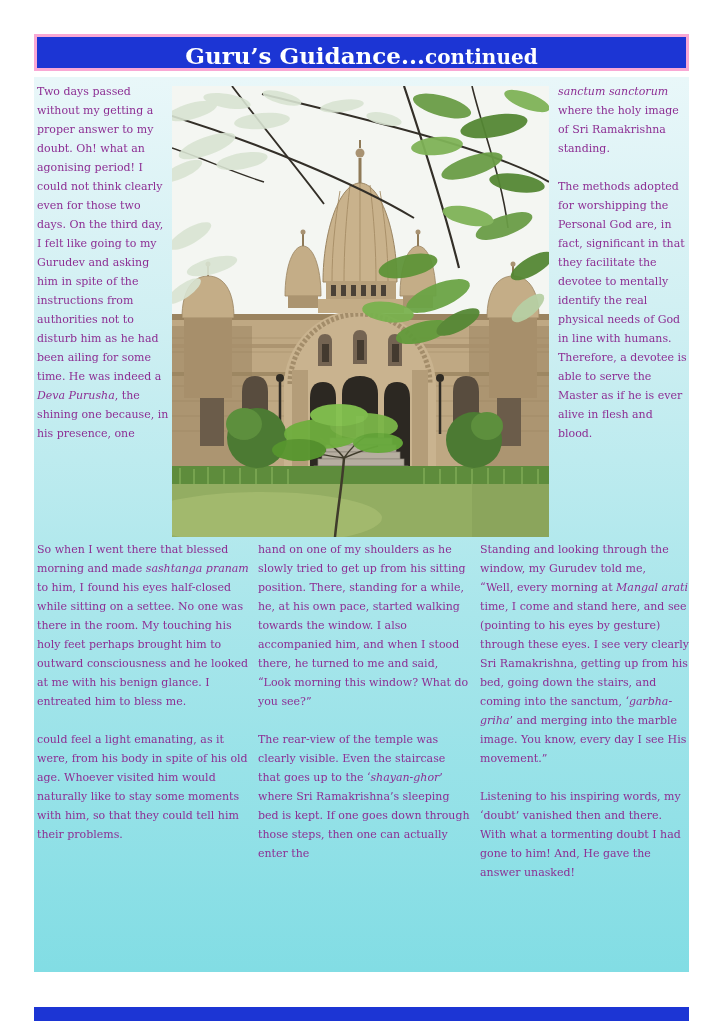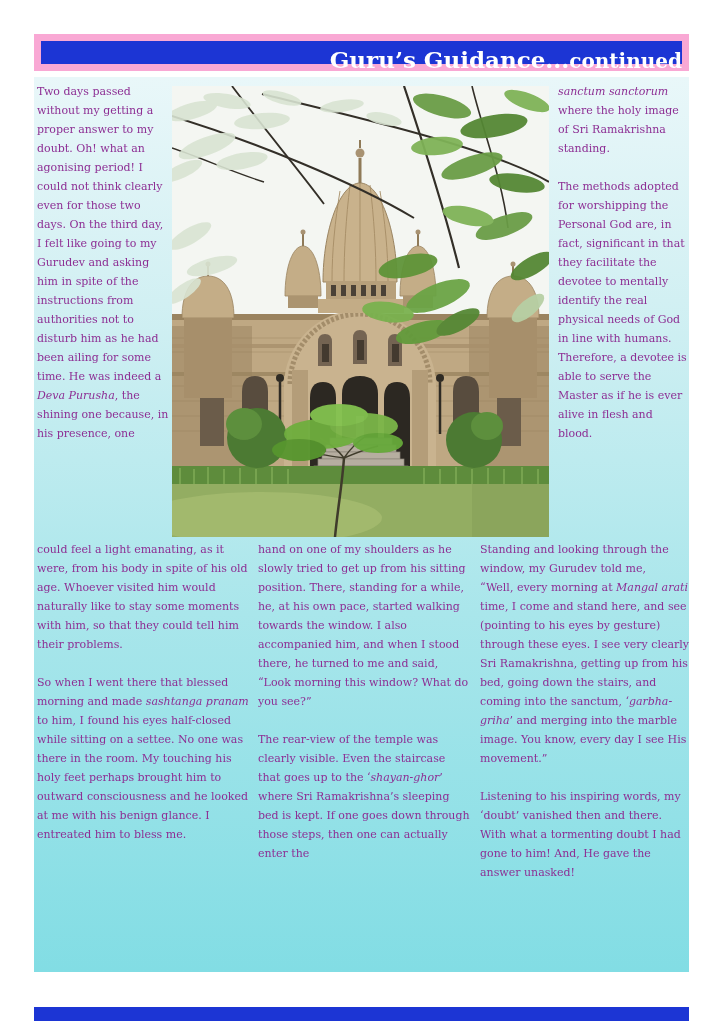--- a/index.html
+++ b/index.html
@@ -1,20 +1,20 @@
 <!DOCTYPE html>
 <html><head>
 <meta charset="utf-8">
 <style>
   html,body{margin:0;padding:0;background:#ffffff;}
   #canvas{position:relative;width:723px;height:1023px;background:#ffffff;overflow:hidden;
           font-family:"DejaVu Serif","Liberation Serif",serif;}
   .banner{position:absolute;left:34px;top:34px;width:655px;height:37px;background:#1c35d4;
-          border:7px solid #f9a8d4;box-sizing:border-box;display:flex;align-items:baseline;
-          justify-content:flex-end;color:#ffffff;font-weight:bold;padding-top:4px;}
+          border:3px solid #f9a8d4;box-sizing:border-box;display:flex;align-items:baseline;
+          justify-content:center;color:#ffffff;font-weight:bold;padding-top:4px;}
   .banner .main{font-size:23px;line-height:30px;}
   .banner .suffix{font-size:20px;line-height:30px;}
   .panel{position:absolute;left:34px;top:77px;width:655px;height:895px;
          background:linear-gradient(180deg,#e9f7f9 0%,#d2f0f3 25%,#a9e6eb 60%,#82dde4 100%);}
   .footer{position:absolute;left:34px;top:1007px;width:655px;height:14px;background:#1c35d4;}
   .col{position:absolute;color:#8d2f94;font-size:11px;line-height:19px;text-align:left;}
   .col p{margin:0 0 19px 0;}
   .col p:last-child{margin-bottom:0;}
   .col em{}
   #col1-top{left:37px;top:82px;width:132px;}
@@ -231,22 +231,22 @@
         <ellipse cx="286" cy="236" rx="24" ry="9" fill="#558734" transform="rotate(-28 286 236)"></ellipse>
         <ellipse cx="356" cy="222" rx="20" ry="8" fill="#b7cfa4" transform="rotate(-40 356 222)"></ellipse>
       </g>
     </svg>
   </div>
 
   <div class="col" id="col1-top">
       <p><span>Two days passed without my getting a proper answer to my doubt. Oh! what an agonising period! I could not think clearly even for those two days. On the third day, I felt like going to my Gurudev and asking him in spite of the instructions from authorities not to disturb him as he had been ailing for some time. He was indeed a </span><em>Deva Purusha</em><span>, the shining one because, in his presence, one</span></p>
     </div>
   <div class="col" id="col1-bottom">
+      <p><span>So when I went there that blessed morning and made </span><em>sashtanga pranam</em><span> to him, I found his eyes half-closed while sitting on a settee. No one was there in the room. My touching his holy feet perhaps brought him to outward consciousness and he looked at me with his benign glance. I entreated him to bless me.</span></p>
       <p><span>could feel a light emanating, as it were, from his body in spite of his old age. Whoever visited him would naturally like to stay some moments with him, so that they could tell him their problems.</span></p>
-      <p><span>So when I went there that blessed morning and made </span><em>sashtanga pranam</em><span> to him, I found his eyes half-closed while sitting on a settee. No one was there in the room. My touching his holy feet perhaps brought him to outward consciousness and he looked at me with his benign glance. I entreated him to bless me.</span></p>
     </div>
   <div class="col" id="col2">
       <p><span>hand on one of my shoulders as he slowly tried to get up from his sitting position. There, standing for a while, he, at his own pace, started walking towards the window. I also accompanied him, and when I stood there, he turned to me and said, “Look morning this window? What do you see?”</span></p>
       <p><span>The rear-view of the temple was clearly visible. Even the staircase that goes up to the ‘</span><em>shayan-ghor</em><span>’ where Sri Ramakrishna’s sleeping bed is kept. If one goes down through those steps, then one can actually enter the</span></p>
     </div>
   <div class="col" id="col3-top">
       <p><em>sanctum sanctorum</em><span> where the holy image of Sri Ramakrishna standing.</span></p>
       <p><span>The methods adopted for worshipping the Personal God are, in fact, significant in that they facilitate the devotee to mentally identify the real physical needs of God in line with humans. Therefore, a devotee is able to serve the Master as if he is ever alive in flesh and blood.</span></p>
     </div>
   <div class="col" id="col3-bottom">

